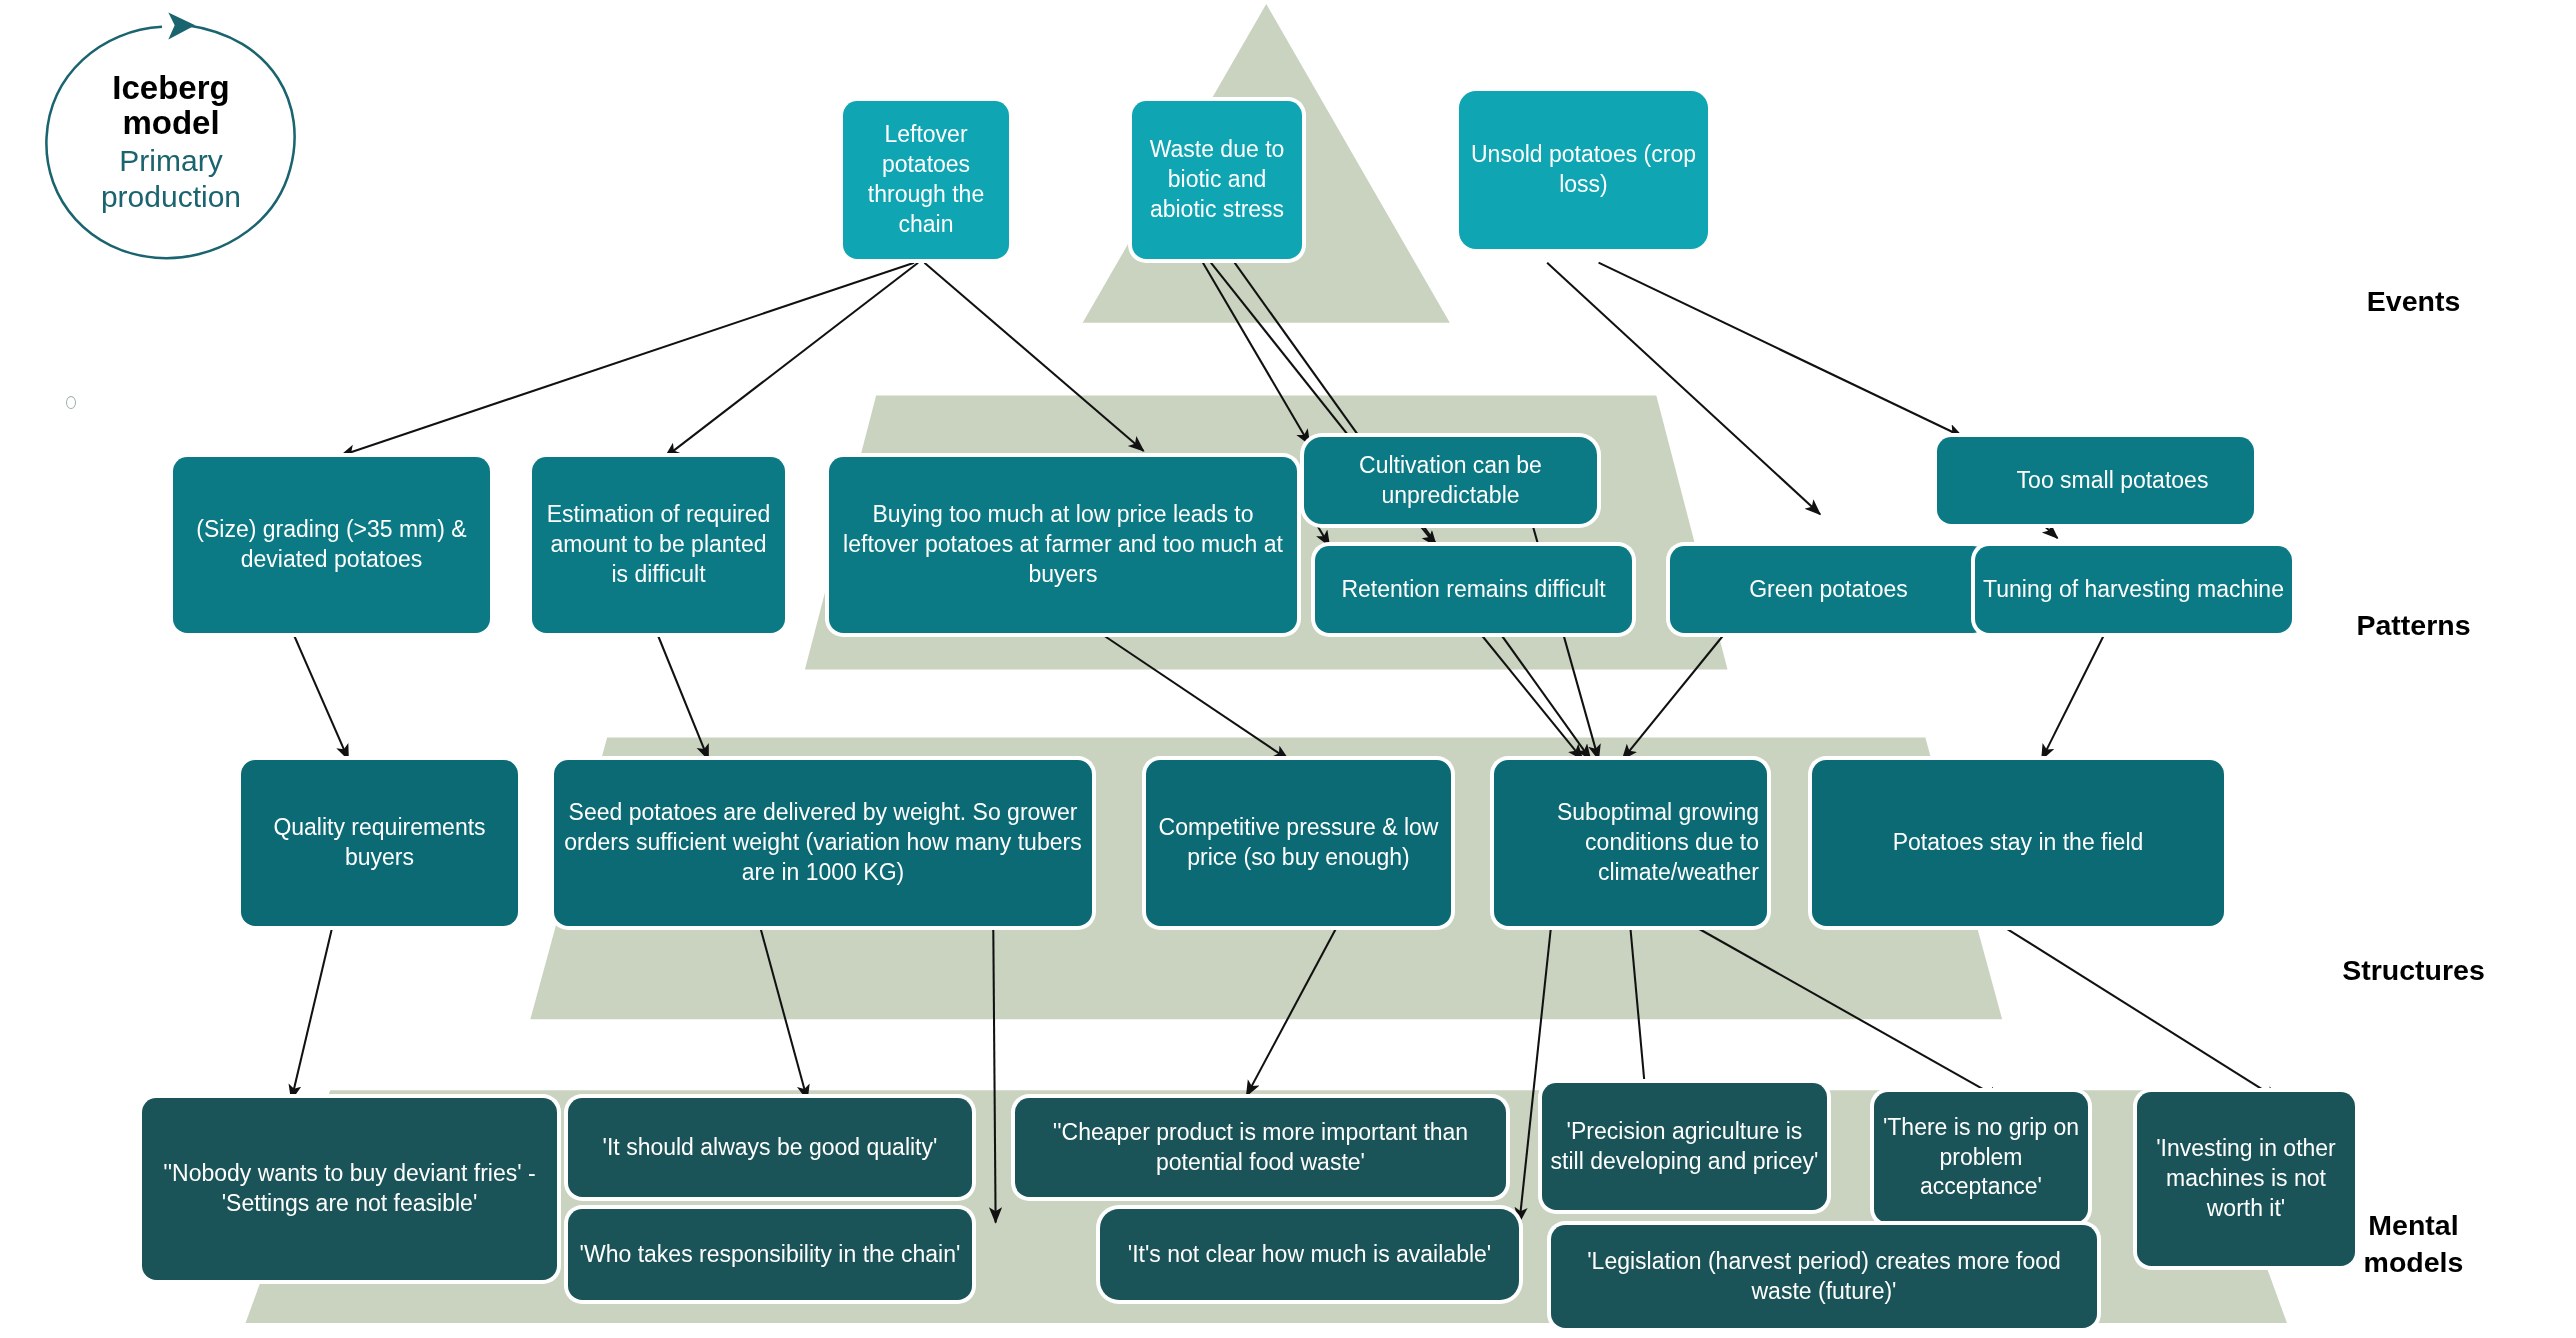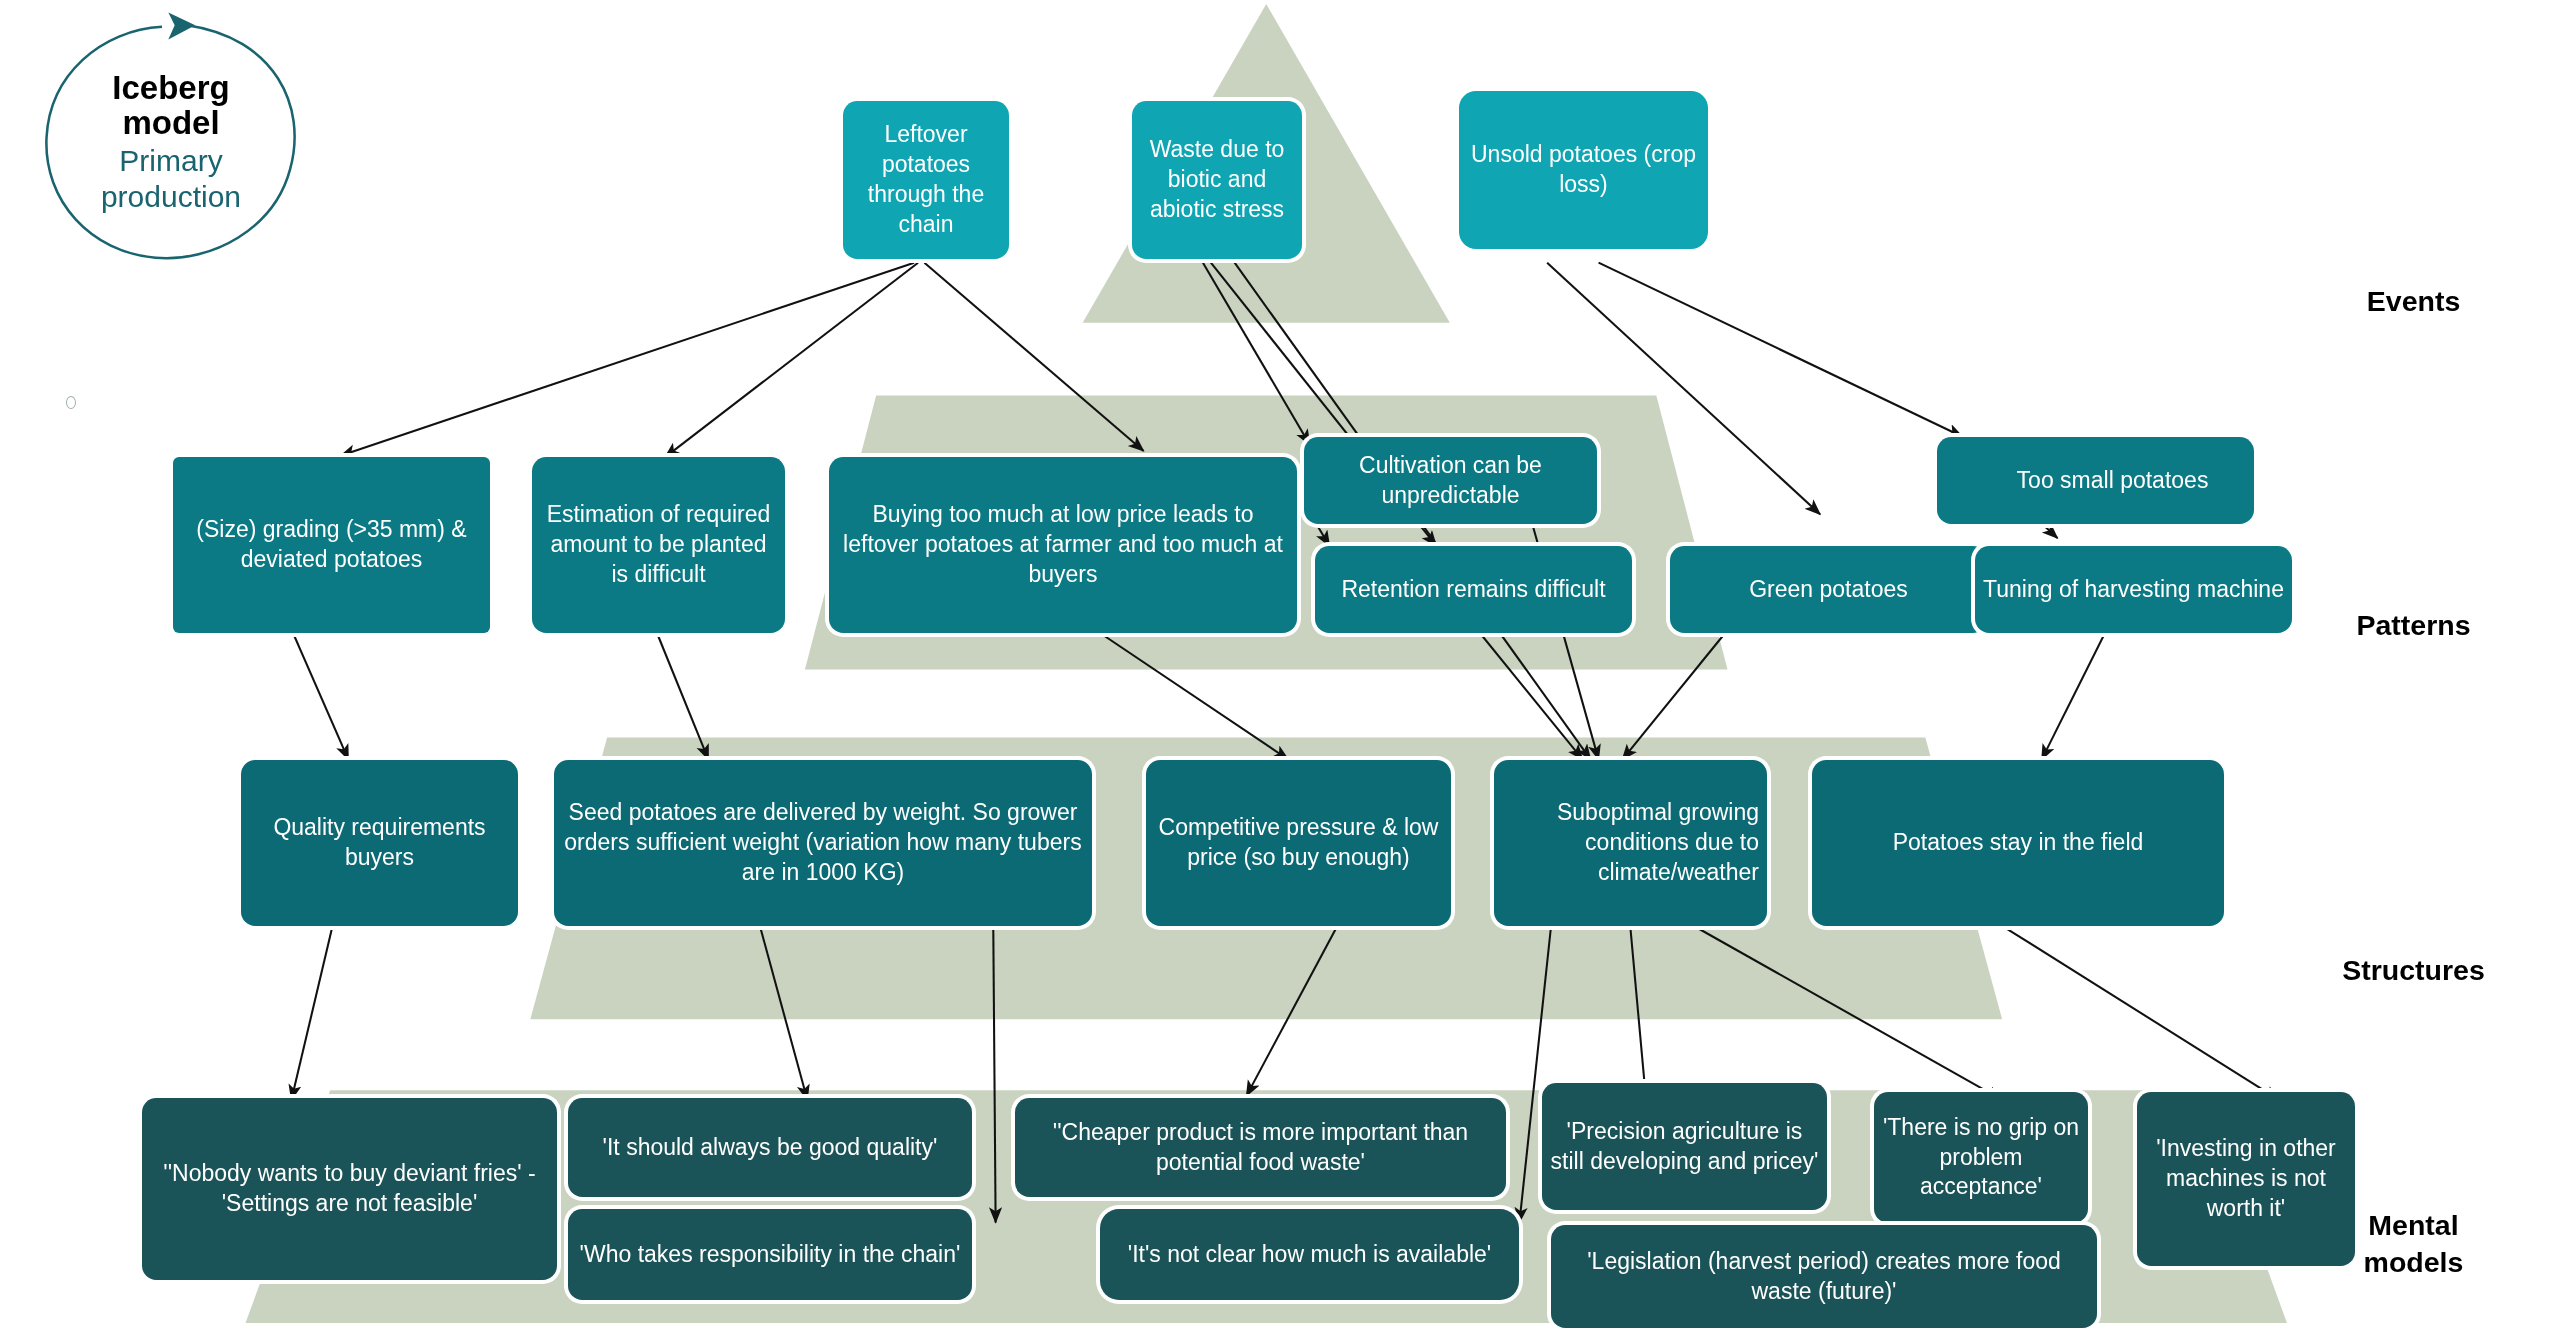--- a/index.html
+++ b/index.html
@@ -118,24 +118,24 @@
   <div class="level-label" style="left:2271px;top:285px;width:285px;">Events</div>
   <div class="level-label" style="left:2271px;top:609px;width:285px;">Patterns</div>
   <div class="level-label" style="left:2271px;top:954px;width:285px;">Structures</div>
   <div class="level-label" style="left:2271px;top:1209px;width:285px;">Mental</div>
   <div class="level-label" style="left:2271px;top:1246px;width:285px;">models</div>
 
   <div class="node lvl-events" style="left:843px;top:101px;width:166px;height:158px;">Leftover potatoes through the chain</div>
   <div class="node lvl-events" style="left:1132px;top:101px;width:170px;height:158px;">Waste due to biotic and abiotic stress</div>
   <div class="node lvl-events" style="left:1459px;top:91px;width:249px;height:158px;border-radius:17px;">Unsold potatoes (crop loss)</div>
 
-  <div class="node lvl-patterns" style="left:173px;top:457px;width:317px;height:176px;border-radius:6px;">(Size) grading (&gt;35 mm) &amp; deviated potatoes</div>
+  <div class="node lvl-patterns" style="left:173px;top:457px;width:317px;height:176px;">(Size) grading (&gt;35 mm) &amp; deviated potatoes</div>
   <div class="node lvl-patterns" style="left:532px;top:457px;width:253px;height:176px;">Estimation of required amount to be planted is difficult</div>
   <div class="node lvl-patterns" style="left:829px;top:457px;width:468px;height:176px;">Buying too much at low price leads to leftover potatoes at farmer and too much at buyers</div>
-  <div class="node lvl-patterns" style="left:1304px;top:437px;width:293px;height:87px;">Cultivation can be unpredictable</div>
+  <div class="node lvl-patterns" style="left:1304px;top:437px;width:293px;height:87px;border-radius:18px;">Cultivation can be unpredictable</div>
   <div class="node lvl-patterns" style="left:1315px;top:546px;width:317px;height:87px;">Retention remains difficult</div>
   <div class="node lvl-patterns" style="left:1670px;top:546px;width:317px;height:87px;">Green potatoes</div>
   <div class="node lvl-patterns" style="left:1937px;top:437px;width:317px;height:87px;padding-left:42px;">Too small potatoes</div>
   <div class="node lvl-structures" style="left:241px;top:760px;width:277px;height:166px;">Quality requirements buyers</div>
 
   <div class="node lvl-patterns" style="left:1975px;top:546px;width:317px;height:87px;">Tuning of harvesting machine</div>
   <div class="node lvl-structures" style="left:554px;top:760px;width:538px;height:166px;">Seed potatoes are delivered by weight. So grower orders sufficient weight (variation how many tubers are in 1000 KG)</div>
   <div class="node lvl-structures" style="left:1146px;top:760px;width:305px;height:166px;">Competitive pressure &amp; low price (so buy enough)</div>
   <div class="node lvl-structures" style="left:1494px;top:760px;width:273px;height:166px;text-align:right;">Suboptimal growing conditions due to climate/weather</div>
   <div class="node lvl-structures" style="left:1812px;top:760px;width:412px;height:166px;">Potatoes stay in the field</div>

